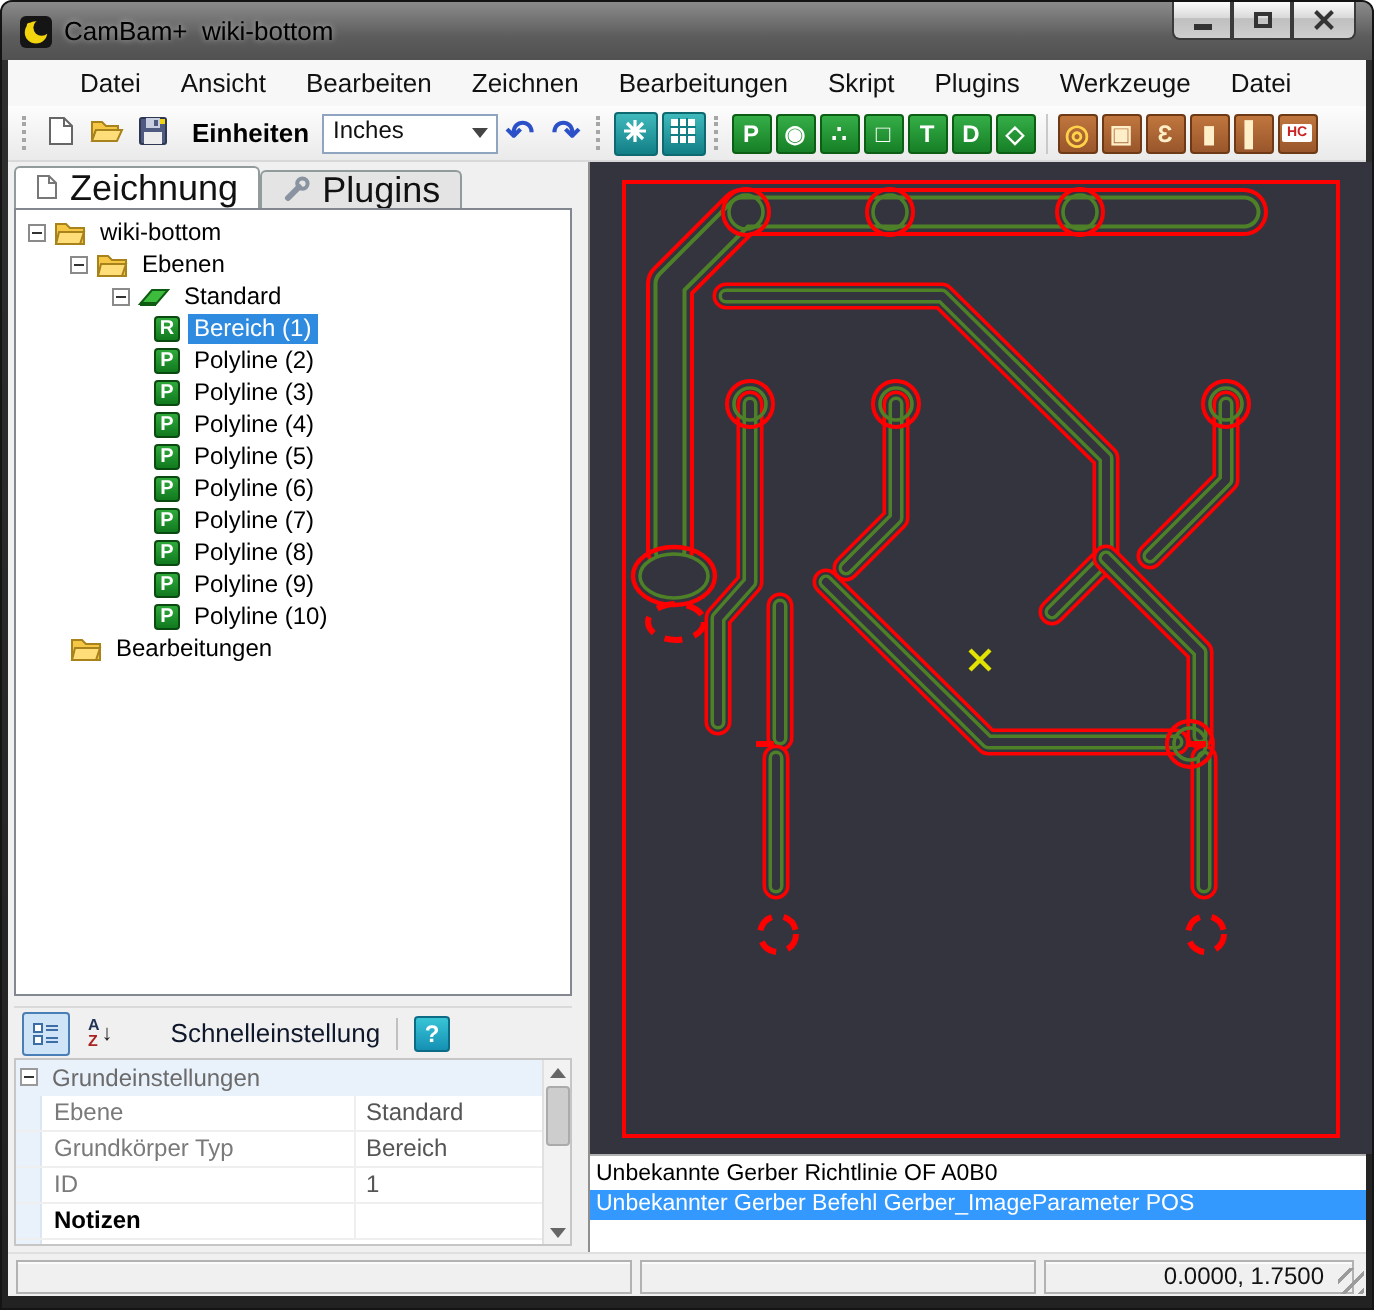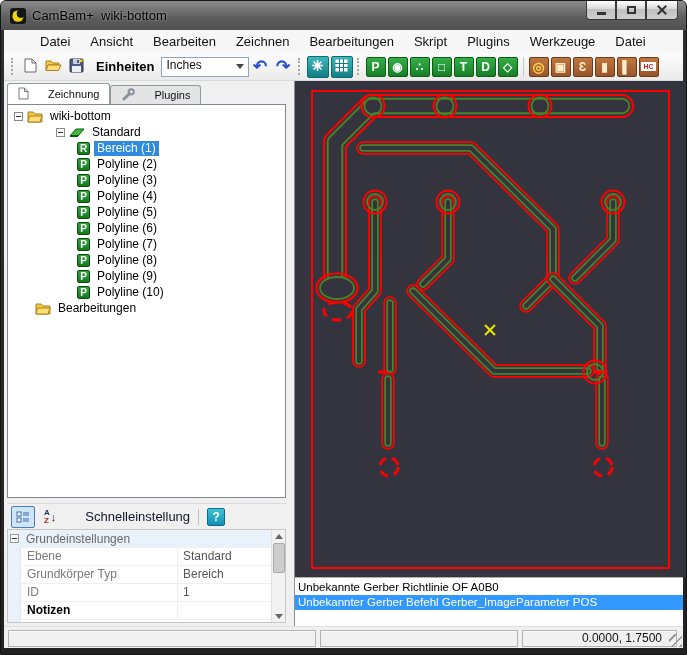--- a/index.html
+++ b/index.html
@@ -45,21 +45,21 @@
     color:#fff; font-weight:bold; font-size:12px; }
   .brown-btn { width:20px; height:20px; border:1px solid #6E3A16; border-radius:2px; margin:0 1px;
     background:linear-gradient(180deg,#C0763E,#99562B); display:flex; align-items:center; justify-content:center;
     color:#FFEFC9; font-weight:bold; font-size:12px; }
   .brown-btn .gold { color:#FFD24A; font-size:14px; }
   .brown-btn .chip { background:#fff; color:#C22; font-size:7px; font-weight:bold; padding:1px 2px; border-radius:1px; }
   
   .main { position:absolute; top:51px; left:0; right:0; bottom:22px; }
   .left-panel { position:absolute; top:0; left:0; width:287px; height:100%; }
   .tabs { position:absolute; top:2px; left:3px; height:21px; display:flex; }
-  .tab { display:flex; align-items:center; gap:19px; font-size:11px; color:#111; padding:0 10px;
+  .tab { display:flex; align-items:center; gap:6px; font-size:18px; color:#111; padding:0 10px;
     border:1px solid #919B9C; border-bottom:none; border-radius:3px 3px 0 0; background:#E4E4E4; height:19px; margin-top:2px; }
   .tab.active { background:#FFF; height:21px; margin-top:0; position:relative; z-index:2; }
   .tree { position:absolute; top:23px; left:3px; right:5px; height:394px; background:#fff;
     border:1px solid #828790; overflow:hidden; padding-top:3px; }
   .tree-row { height:16px; display:flex; align-items:center; font-size:12px; color:#000; }
   .tw-box { width:9px; height:9px; border:1px solid #8A8A8A; background:#fff; position:relative; margin-right:4px; flex:none; }
   .tw-box::after { content:""; position:absolute; left:1px; top:3px; width:5px; height:1px; background:#333; }
   .tree-icon { flex:none; margin-right:4px; display:inline-flex; }
   .gicon { width:13px; height:13px; background:linear-gradient(180deg,#2FA83B,#117A1F); border:1px solid #0A4A10;
     color:#fff; font-size:10px; font-weight:bold; display:flex; align-items:center; justify-content:center; border-radius:2px; }
@@ -261,20 +261,30 @@
         <div class="tree" id="tree">
             <div class="tree-row" style="padding-left: 6px;">
               <span class="tw-box"></span>
               <span class="tree-icon">
                 <svg width="16" height="13">
                   <path d="M1,2 h5 l2,2 h7 v8 H1 Z" fill="#F6C744" stroke="#A8821B"></path>
                   <path d="M2.5,6 H15 l-2,6 H1 Z" fill="#FFDE7A" stroke="#A8821B"></path>
                 </svg>
               </span>
               <span class="tree-label">wiki-bottom</span>
+            </div>
+            <div class="tree-row" style="padding-left: 27px;">
+              <span class="tw-box"></span>
+              <span class="tree-icon">
+                <svg width="16" height="13">
+                  <path d="M1,2 h5 l2,2 h7 v8 H1 Z" fill="#F6C744" stroke="#A8821B"></path>
+                  <path d="M2.5,6 H15 l-2,6 H1 Z" fill="#FFDE7A" stroke="#A8821B"></path>
+                </svg>
+              </span>
+              <span class="tree-label">Ebenen</span>
             </div>
             <div class="tree-row" style="padding-left: 48px;">
               <span class="tw-box"></span>
               <span class="tree-icon">
                 <svg width="16" height="13">
                   <path d="M1,10 L7,3 H15 L9,10 Z" fill="#3DBB3D" stroke="#0E5A12"></path>
                   <path d="M1,10 H9" stroke="#0E5A12" stroke-width="2"></path>
                 </svg>
               </span>
               <span class="tree-label">Standard</span>

